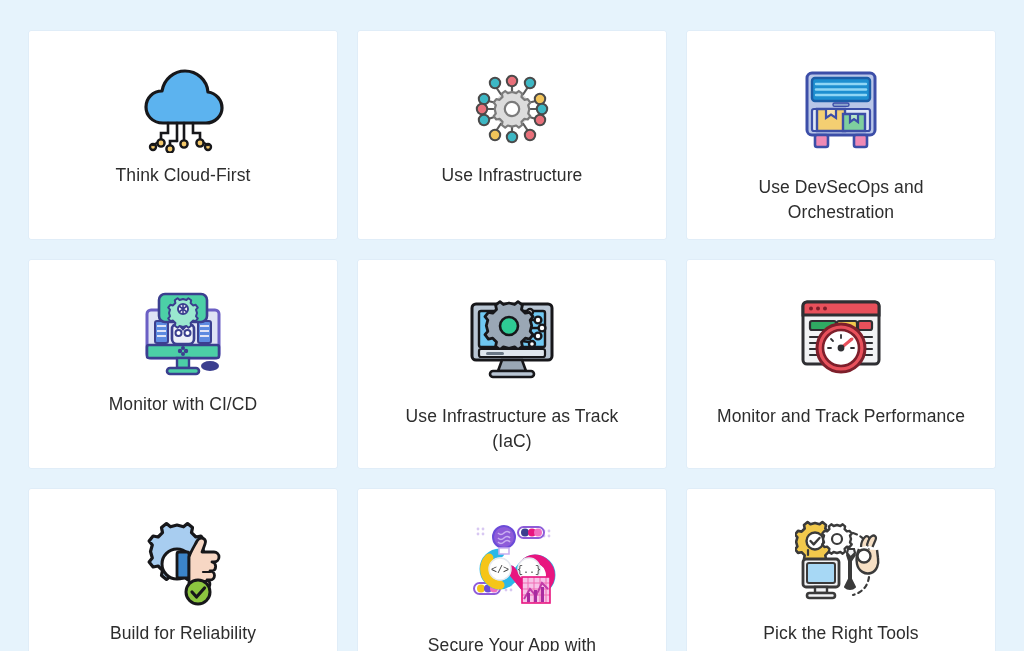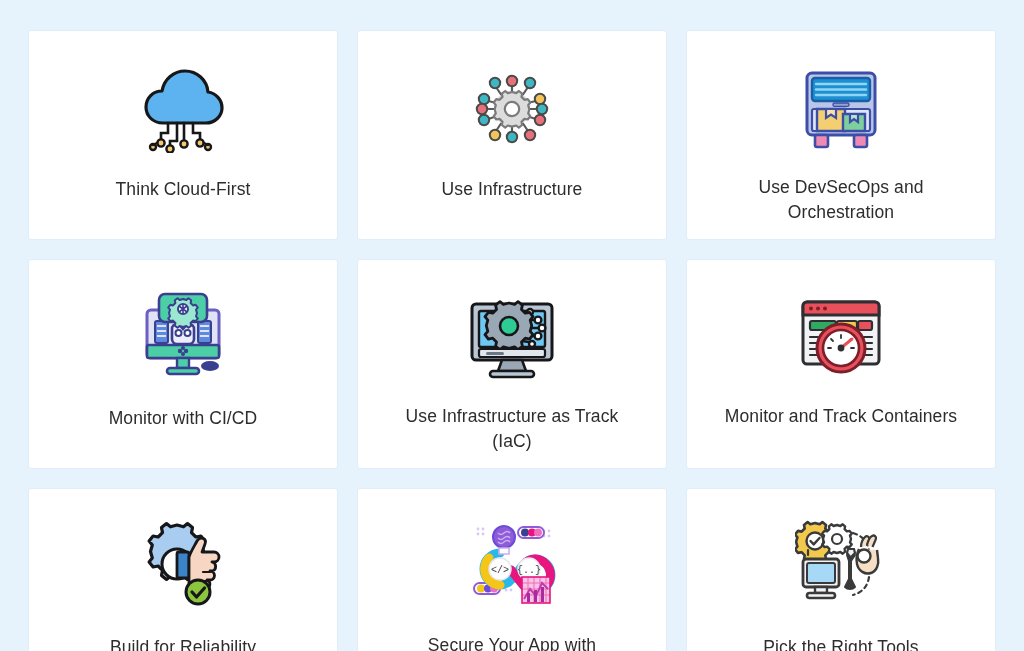--- a/index.html
+++ b/index.html
@@ -39,21 +39,21 @@
     height: 96px;
     display: flex;
     align-items: center;
     justify-content: center;
     margin-top: 6px;
   }
   .icon-wrap svg {
     display: block;
   }
   .card-label {
-    margin-top: 22px;
+    margin-top: 8px;
     font-size: 17.5px;
     line-height: 25px;
     color: #2d2d2d;
     text-align: center;
     letter-spacing: 0.1px;
     font-weight: 400;
     max-width: 250px;
   }
   .card-label.two-line {
     margin-top: 20px;
@@ -249,21 +249,21 @@
           <path d="M33 58 h3"></path>
           <path d="M36 49 l2 2"></path>
           <path d="M46 45 v3"></path>
           <path d="M56 49 l-2 2"></path>
           <path d="M59 58 h-3"></path>
         </g>
         <path d="M46 58 L57 49" stroke="#e8505b" stroke-width="3" stroke-linecap="round"></path>
         <circle cx="46" cy="58" r="3.4" fill="#2f2f33"></circle>
       </svg>
     </div>
-    <div class="card-label two-line">Monitor and Track Containers</div>
+    <div class="card-label two-line">Monitor and Track Performance</div>
   </div>
 
   <div class="card">
     <div class="icon-wrap">
       <svg width="92" height="92" viewBox="0 0 92 92">
         <path d="M40 6 l6.5 1.8 4 -3.2 5 4 -1 5 4.4 4.4 5 -1 4 5 -3.2 4 1.8 6.5 -1.8 6.5 3.2 4 -4 5 -5 -1 -4.4 4.4 1 5 -5 4 -4 -3.2 -6.5 1.8 -6.5 -1.8 -4 3.2 -5 -4 1 -5 -4.4 -4.4 -5 1 -4 -5 3.2 -4 -1.8 -6.5 1.8 -6.5 -3.2 -4 4 -5 5 1 4.4 -4.4 -1 -5 5 -4 4 3.2 Z" fill="#a8cdf0" stroke="#17171a" stroke-width="3.2" stroke-linejoin="round"></path>
         <circle cx="40" cy="45" r="15" fill="#ffffff" stroke="#17171a" stroke-width="3"></circle>
         <rect x="40" y="33" width="12" height="26" rx="2" fill="#3b84c9" stroke="#17171a" stroke-width="2.8"></rect>
         <path d="M52 38 c2 -6 6 -12 8 -16 c3 -5 10 -3 8 3 c-1.4 4 -3 8 -3 8 h12 a5 5 0 0 1 0 10 h-2 a4.6 4.6 0 0 1 0 9 h-2 a4.4 4.4 0 0 1 0 9 h-3 a4.2 4.2 0 0 1 0 8 h-18 z" fill="#f7d7c4" stroke="#17171a" stroke-width="2.8" stroke-linejoin="round"></path>
         <g stroke="#17171a" stroke-width="2.2" stroke-linecap="round">

